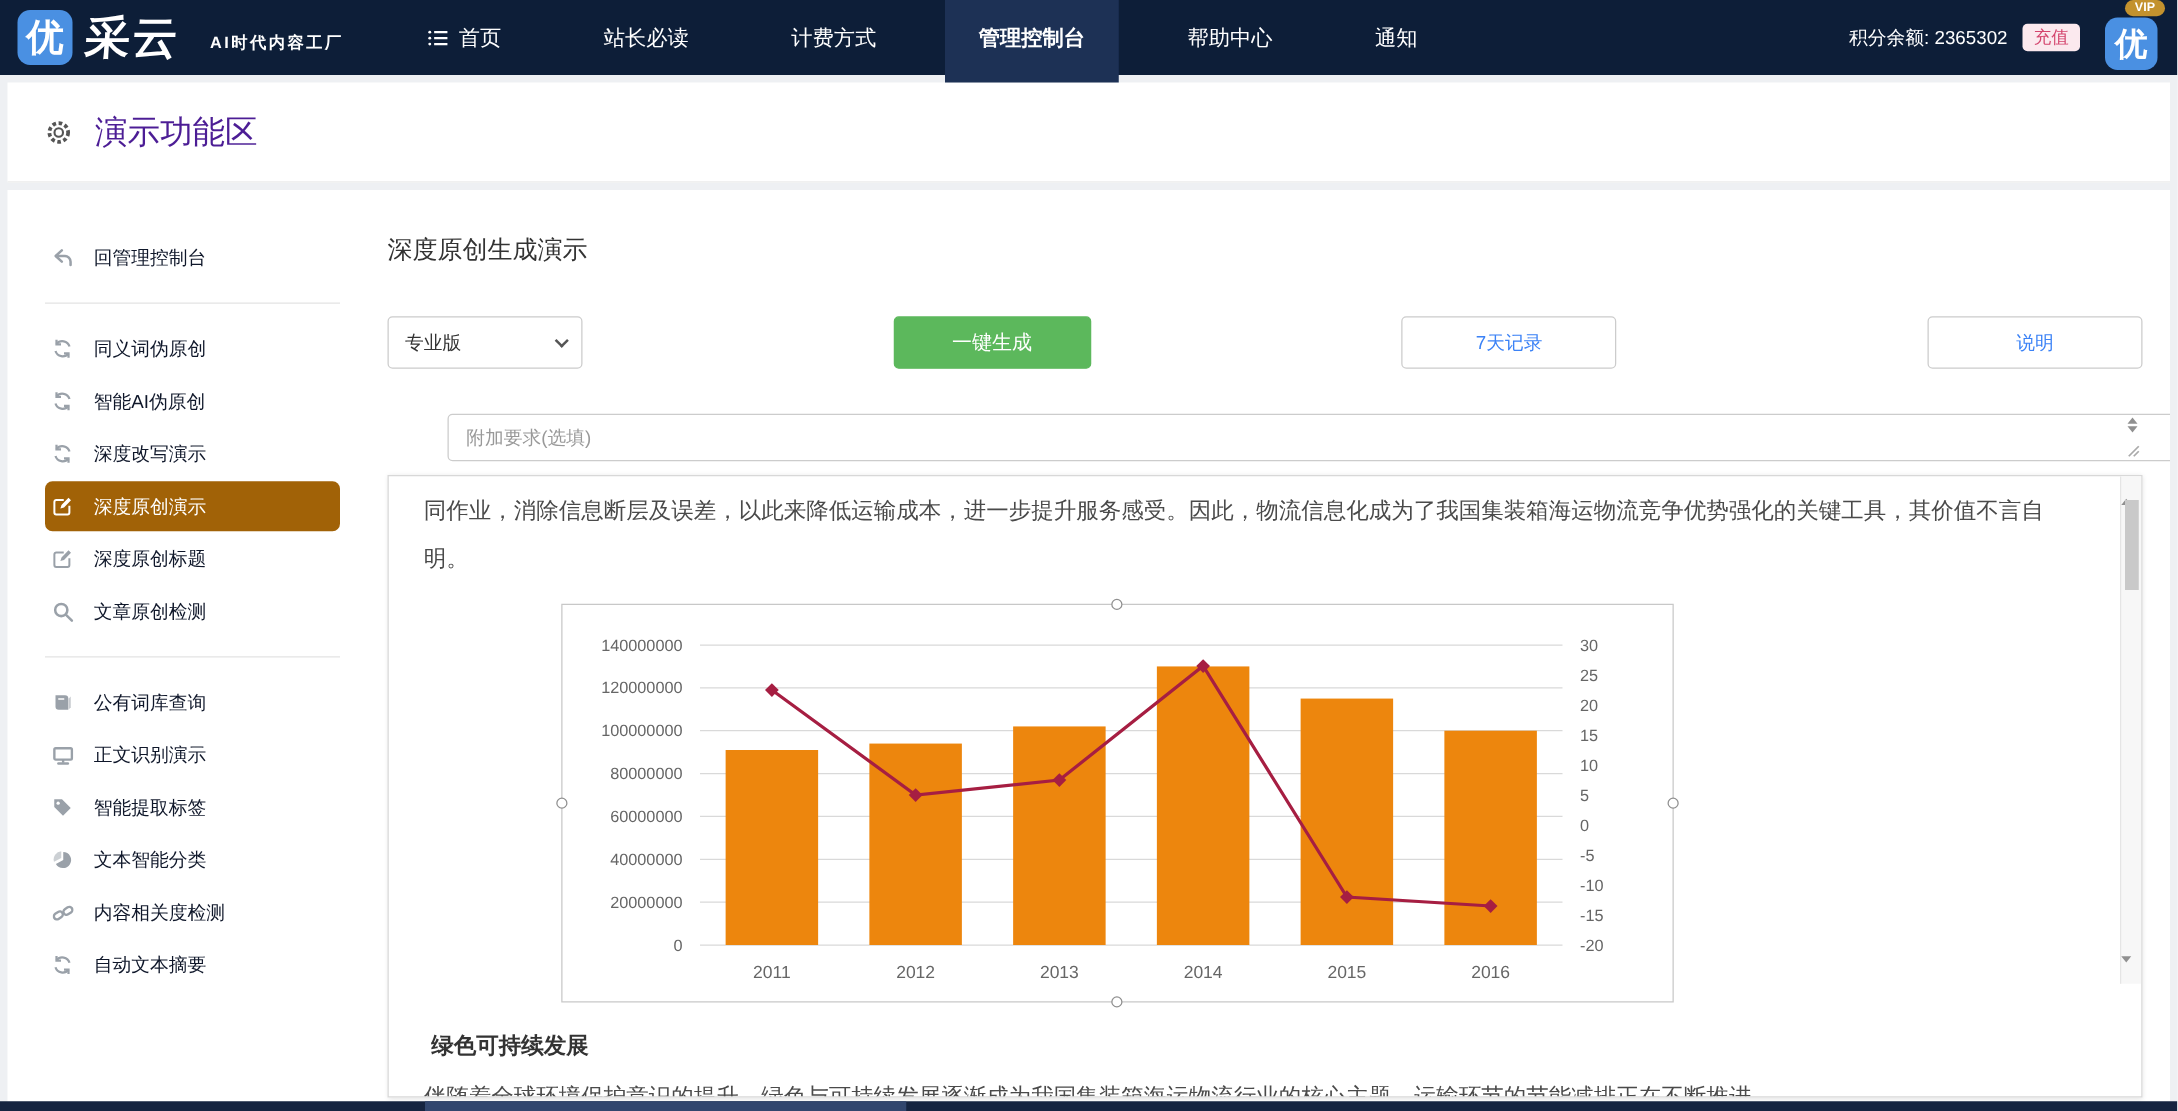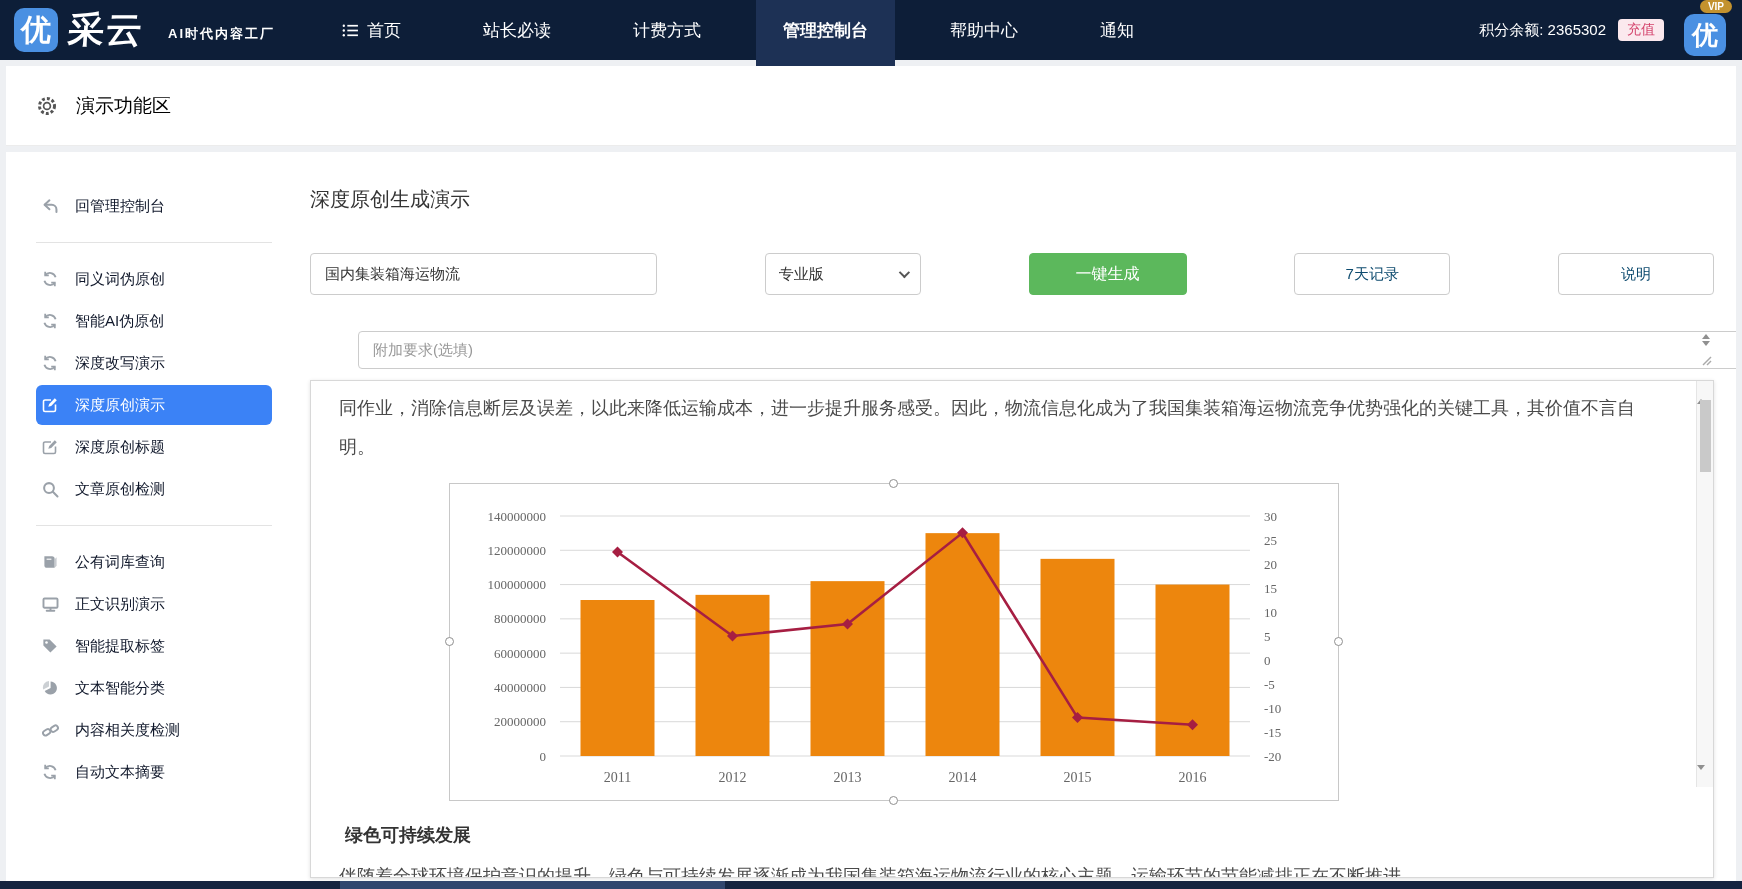--- a/index.html
+++ b/index.html
@@ -23,58 +23,58 @@
   .avatar-wrap { position:relative; width:46px; height:60px; margin-left:6px; }
   .avatar { position:absolute; top:14px; left:2px; width:42px; height:42px; background:#4a90e2; border-radius:10px;
             display:flex; align-items:center; justify-content:center; font-size:26px; font-weight:bold; font-family:"DejaVu Serif",serif; }
   .vip { position:absolute; top:0; right:-4px; background:#c3922e; color:#fff; font-size:10px; font-weight:bold;
          padding:1px 8px; border-radius:9px; z-index:2; }
 
   
   .card { background:#fff; }
   .page-header { margin:6px 6px 0; height:80px; display:flex; align-items:center; padding-left:30px; gap:18px; color:#333;
                  border-bottom:1px solid #ececec; }
-  .page-header h1 { font-size:19px; font-weight:normal; color:#000000; }
+  .page-header h1 { font-size:26px; font-weight:normal; color:#4c1d95; }
   .gear { color:#555; display:flex; }
 
   
   .main { margin:6px 6px 0; height:731px; display:flex; overflow:hidden; }
   .sidebar { width:296px; padding-top:32px; flex:none; }
   .side-item { margin:2px 30px; height:40px; border-radius:6px; display:flex; align-items:center; gap:15px;
                padding-left:4px; font-size:15px; color:#0f172a; cursor:pointer; }
   .side-item .ic { width:20px; display:flex; justify-content:center; color:#9aa1a9; }
-  .side-item.active { background:#3b82f6; color:#fff; }
+  .side-item.active { background:#a16207; color:#fff; }
   .side-item.active .ic { color:#fff; }
   .side-divider { height:1px; background:#e3e3e3; margin:16px 30px; }
 
   .content { flex:1; padding:34px 22px 0 8px; position:relative; }
   .content h2 { font-size:20px; font-weight:normal; color:#333; margin-bottom:40px; }
 
   .controls { display:flex; justify-content:space-between; height:42px; }
   .kw { width:347px; border:1px solid #ccc; border-radius:4px; font-size:15px; padding:0 14px; color:#333; outline:none;
         font-family:"Liberation Sans","DejaVu Sans",sans-serif; }
   .select { width:156px; border:1px solid #ccc; border-radius:4px; display:flex; align-items:center; justify-content:space-between;
             padding:0 13px; font-size:15px; color:#333; cursor:pointer; background:#fff; }
   .chev { width:8px; height:8px; border-right:2px solid #555; border-bottom:2px solid #555; transform:rotate(45deg) translateY(-2px); }
-  .btn { border:1px solid #ccc; background:#fff; border-radius:4px; font-size:15px; color:#0c4a6e; cursor:pointer; width:156px;
+  .btn { border:1px solid #ccc; background:#fff; border-radius:4px; font-size:15px; color:#3b82f6; cursor:pointer; width:172px;
          font-family:"Liberation Sans","DejaVu Sans",sans-serif; }
   .btn.green { background:#5cb85c; border-color:#5cb85c; color:#fff; width:158px; font-size:16px; }
 
   .ta-wrap { position:relative; margin-top:36px; height:38px; }
   .ta-wrap textarea { width:100%; height:38px; resize:none; border:1px solid #ccc; border-radius:4px; padding:9px 24px 4px 14px;
                       font-size:15px; color:#333; outline:none; overflow:hidden; font-family:"Liberation Sans","DejaVu Sans",sans-serif;margin-left:48px; }
   .ta-wrap textarea::placeholder { color:#999; }
   .spinner { position:absolute; top:3px; right:4px; display:flex; flex-direction:column; gap:2px; cursor:pointer; }
   .tri-up { width:0; height:0; border-left:4px solid transparent; border-right:4px solid transparent; border-bottom:5px solid #909090; }
   .tri-dn { width:0; height:0; border-left:4px solid transparent; border-right:4px solid transparent; border-top:5px solid #909090; }
   .grip { position:absolute; right:2px; bottom:3px; }
 
   
   .docbox { position:relative; margin-top:11px; height:498px; border:1px solid #d8d8d8; box-shadow:0 1px 4px rgba(0,0,0,.12);
-            background:#fff; overflow:hidden;font-family:Liberation Serif, serif; }
+            background:#fff; overflow:hidden; }
   .doc { padding:2px 46px 0 28px; }
   .para { font-size:18px; line-height:39px; color:#4a4a4a; margin:6px 0; }
   .doc h3 { font-size:18px; color:#333; margin:22px 0 10px 6px; }
 
   .chartfig { position:relative; width:890px; margin:16px 0 0 110px; border:1px solid #c8c8c8; background:#fff; padding:8px 0 4px; }
   .handle { position:absolute; width:9px; height:9px; background:#fff; border:1px solid #8f8f8f; border-radius:50%; }
   .h-t { top:-5px; left:50%; margin-left:-5px; }
   .h-b { bottom:-5px; left:50%; margin-left:-5px; }
   .h-l { left:-5px; top:50%; margin-top:-5px; }
   .h-r { right:-5px; top:50%; margin-top:-5px; }
@@ -286,21 +286,20 @@
             </svg>
           </span>
           <span>自动文本摘要</span>
         </div>
       </aside>
 
     <div class="content">
       <h2>深度原创生成演示</h2>
 
       <div class="controls">
-        <input class="kw" value="国内集装箱海运物流" style="">
         <div class="select">
           <span>专业版</span>
           <span class="chev"></span>
         </div>
         <button class="btn green">一键生成</button>
         <button class="btn">7天记录</button>
         <button class="btn">说明</button>
       </div>
 
       <div class="ta-wrap">

